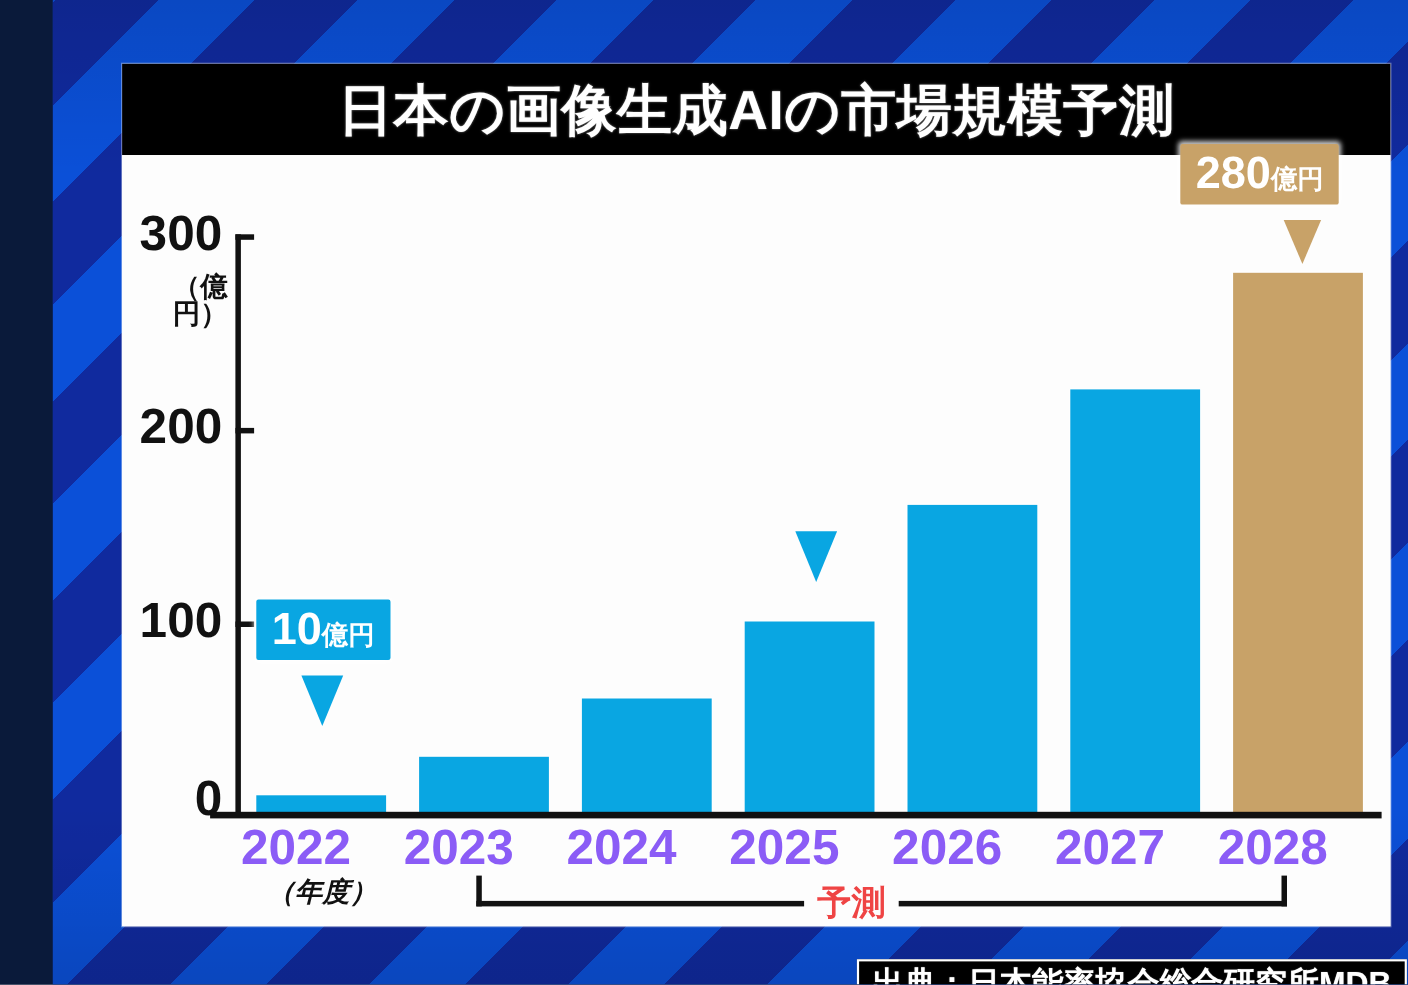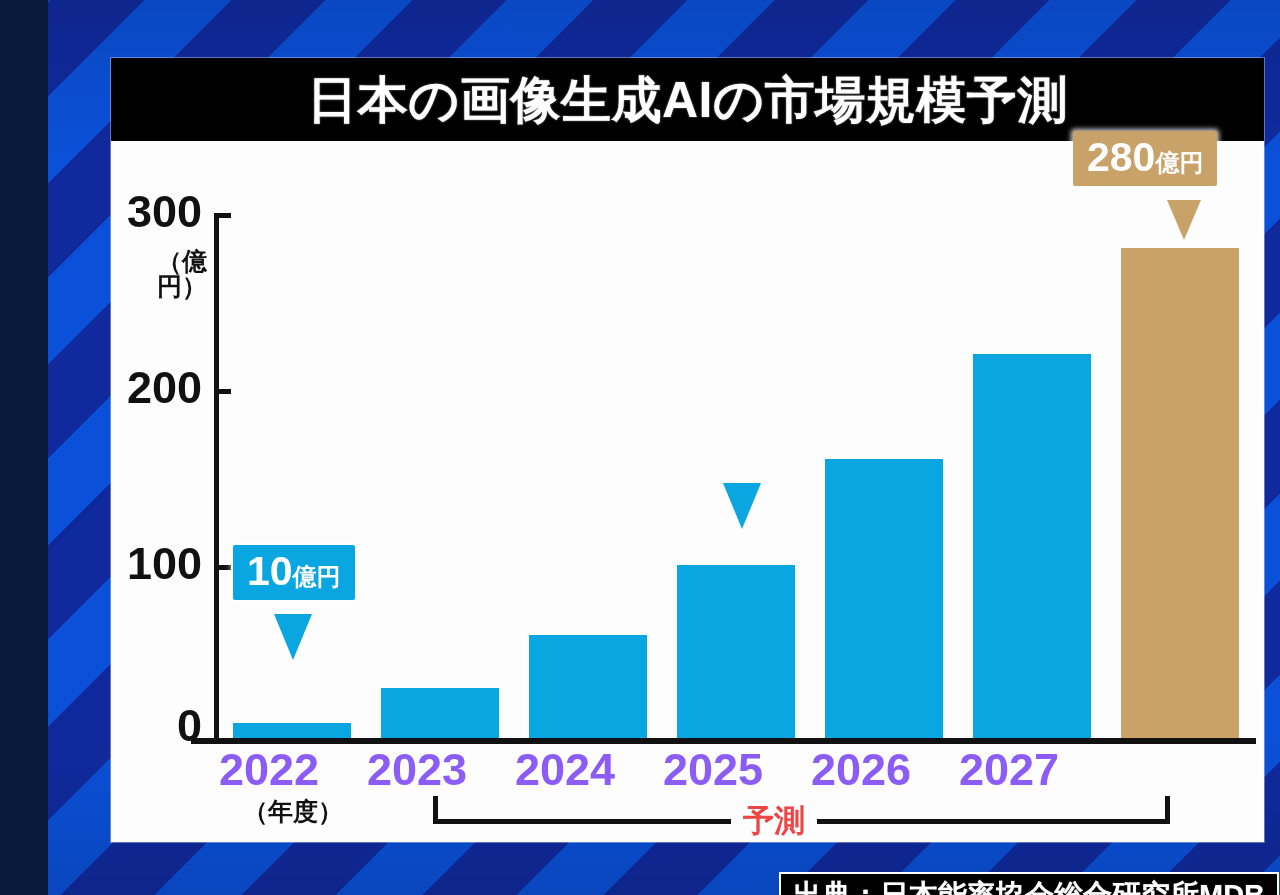--- a/index.html
+++ b/index.html
@@ -321,22 +321,23 @@
       </div>
 
       <div id="x-axis-line"></div>
 
       <div class="x-label" style="left:108px;">2022</div>
       <div class="x-label" style="left:256px;">2023</div>
       <div class="x-label" style="left:404px;">2024</div>
       <div class="x-label" style="left:552px;">2025</div>
       <div class="x-label" style="left:700px;">2026</div>
       <div class="x-label" style="left:848px;">2027</div>
-
-      <div id="x-unit-label" style="left:108px;">（年度）</div>
+      <div class="x-label" style="left:996px;">2028</div>
+
+      <div id="x-unit-label" style="left:108px;font-style:italic;">（年度）</div>
 
       <div id="forecast-bracket">
         <div class="bracket-end" style="left:322px; top:0px;"></div>
         <div class="bracket-end" style="left:1054px; top:0px;"></div>
         <div id="bracket-line" style="left:322px; top:23px; width:737px;"></div>
         <div id="forecast-label" style="left:620px; top:9px;">予測</div>
       </div>
 
       <div id="source-box">
         <span id="source-text">出典：日本能率協会総合研究所MDB</span>

